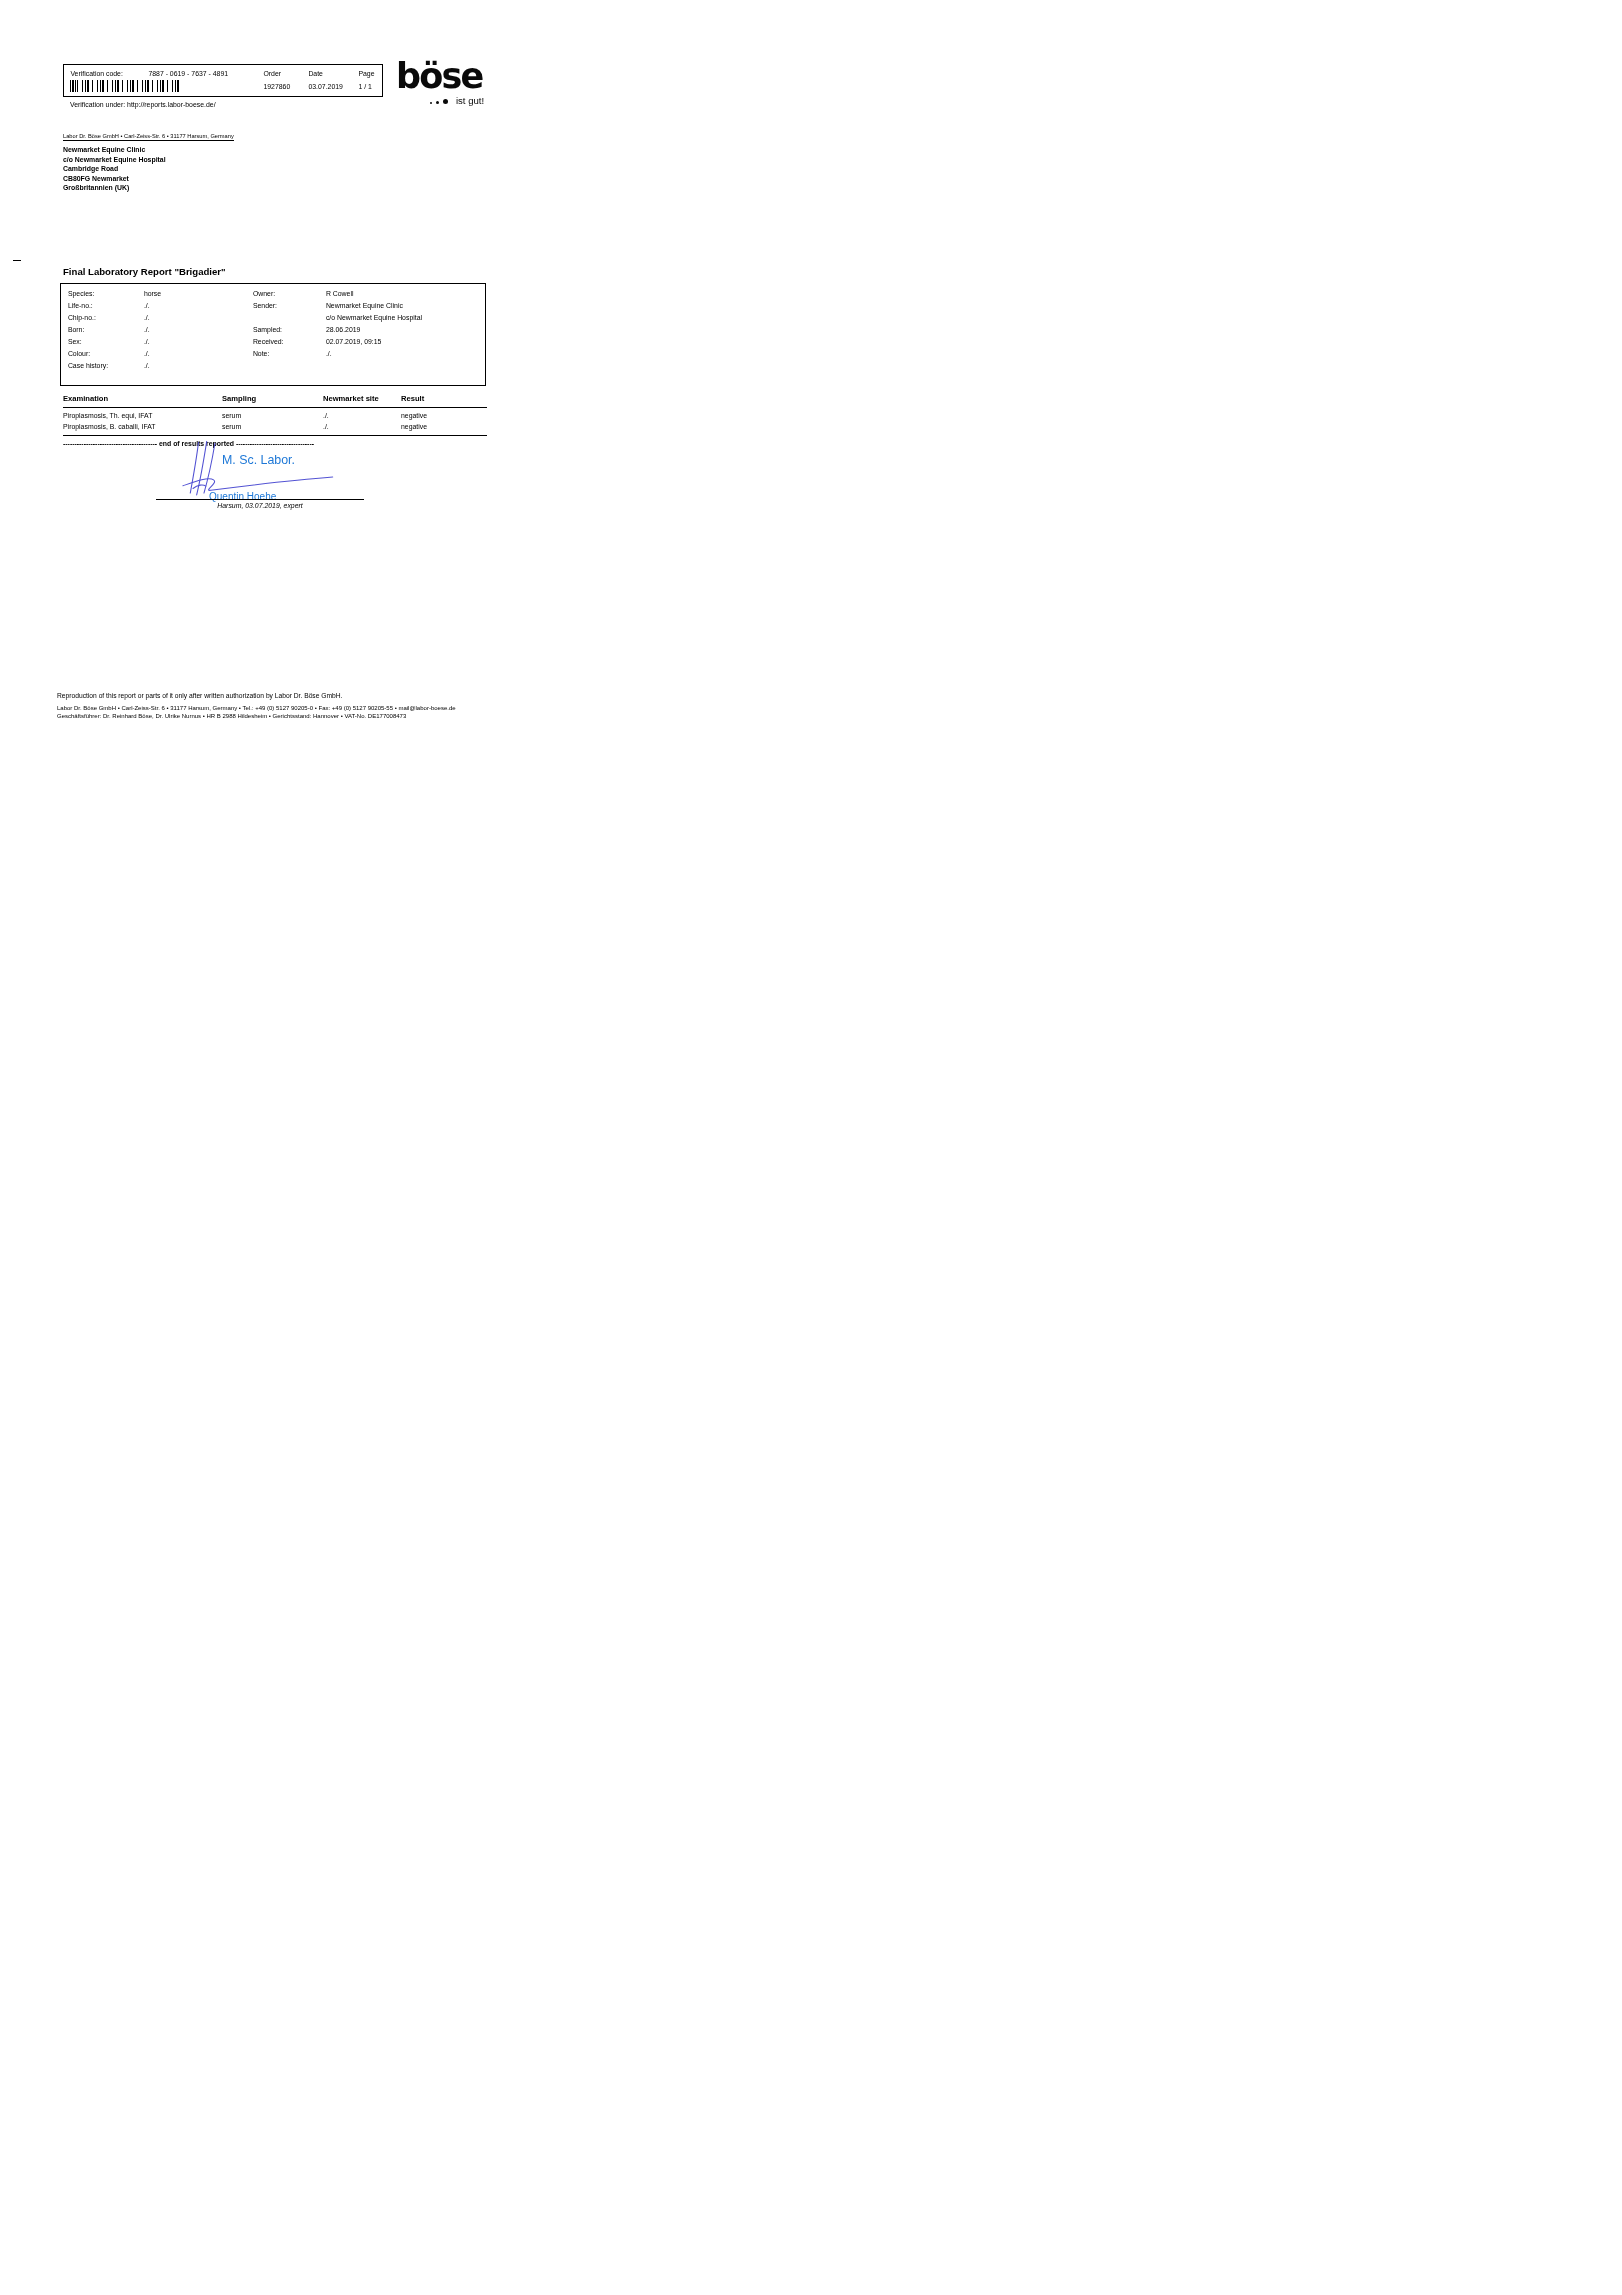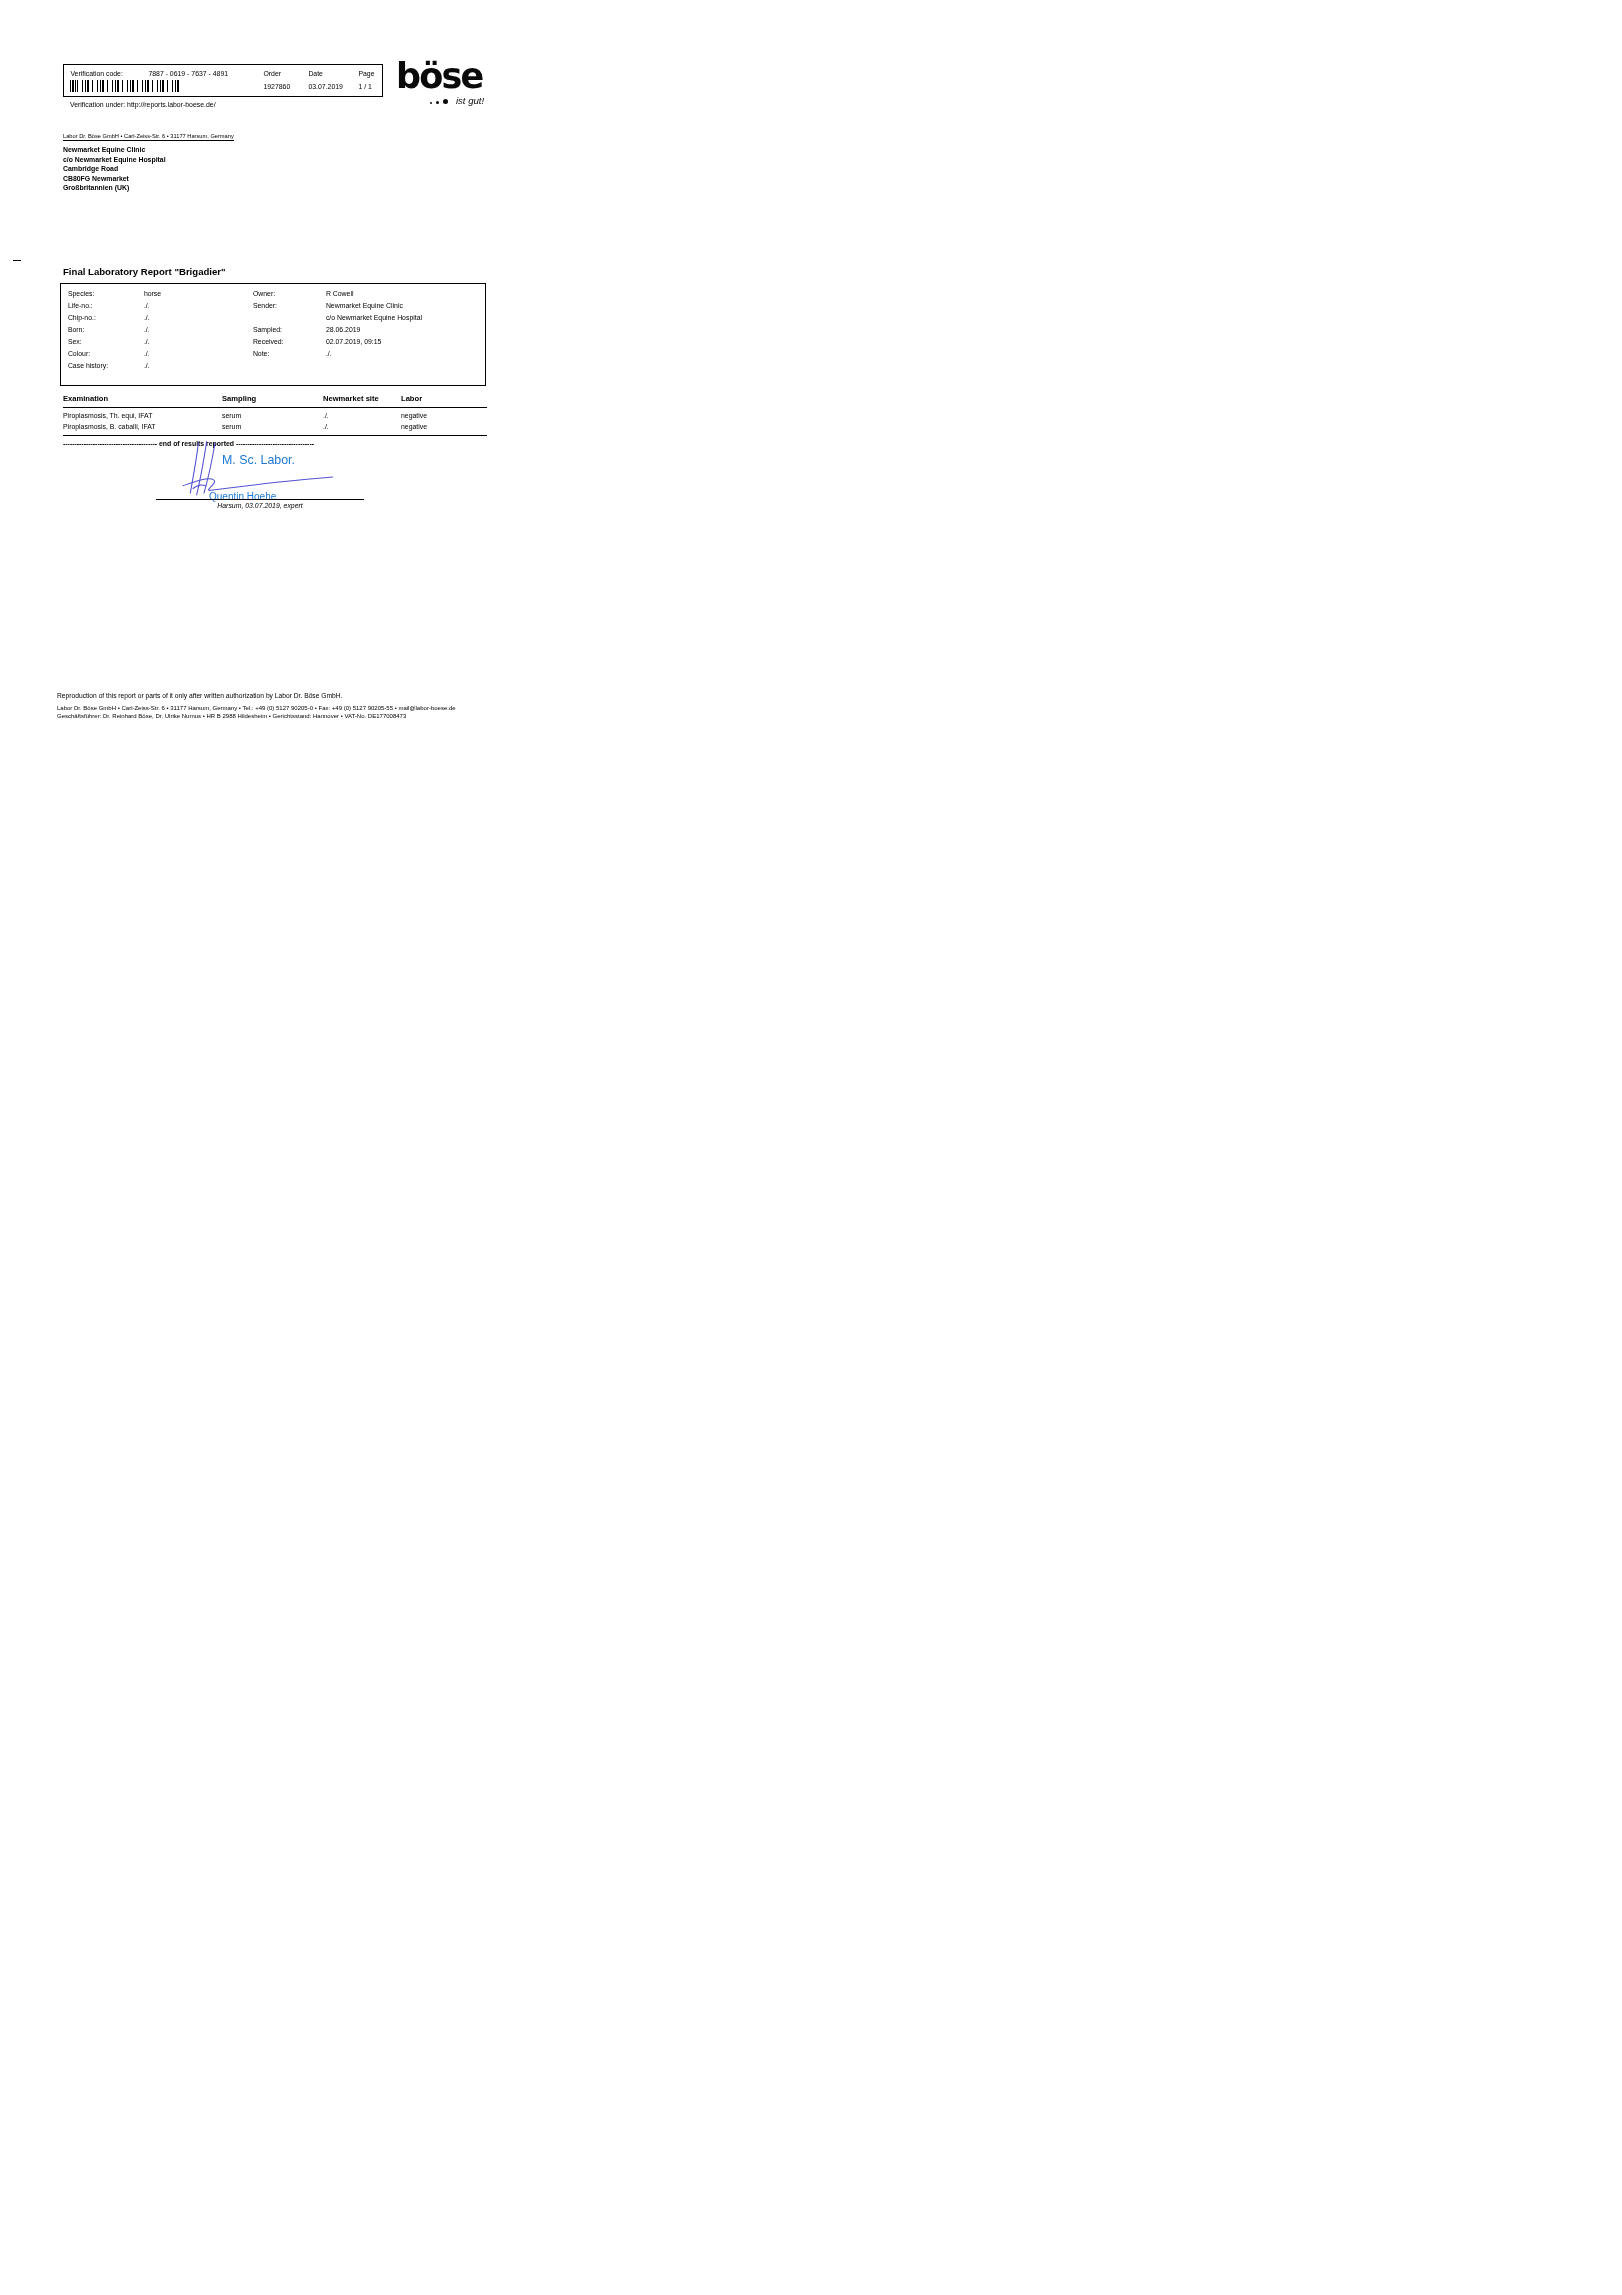--- a/index.html
+++ b/index.html
@@ -61,21 +61,20 @@
     letter-spacing: -1.8px;
     color: #0a0a0a;
   }
   .logo-tagline {
     margin-top: 0.9px;
     display: flex;
     justify-content: flex-end;
     align-items: flex-end;
     gap: 8px;
     padding-right: 1.8px;
-    font-style: italic;
   }
   .logo-dots { display: flex; align-items: flex-end; gap: 3.7px; padding-bottom: 2.3px; }
   .logo-dot { background: #0a0a0a; border-radius: 50%; display: inline-block; }
   .logo-dot.d1 { width: 2.3px; height: 2.3px; }
   .logo-dot.d2 { width: 3.7px; height: 3.7px; }
   .logo-dot.d3 { width: 5px; height: 5px; }
   .logo-tagline-text { font-size: 9.6px; line-height: 10px; color: #0a0a0a; }
 
   
   .sender-line {
@@ -293,21 +292,21 @@
       <span></span>
       <span></span>
     </div>
   </div>
 
   <div class="results">
     <div class="res-head">
       <span>Examination</span>
       <span>Sampling</span>
       <span>Newmarket site</span>
-      <span>Labor</span>
+      <span>Result</span>
     </div>
     <div class="res-rule"></div>
     <div class="res-body">
       <div class="res-row">
         <span>Piroplasmosis, Th. equi, IFAT</span>
         <span>serum</span>
         <span>./.</span>
         <span>negative</span>
       </div>
       <div class="res-row">

